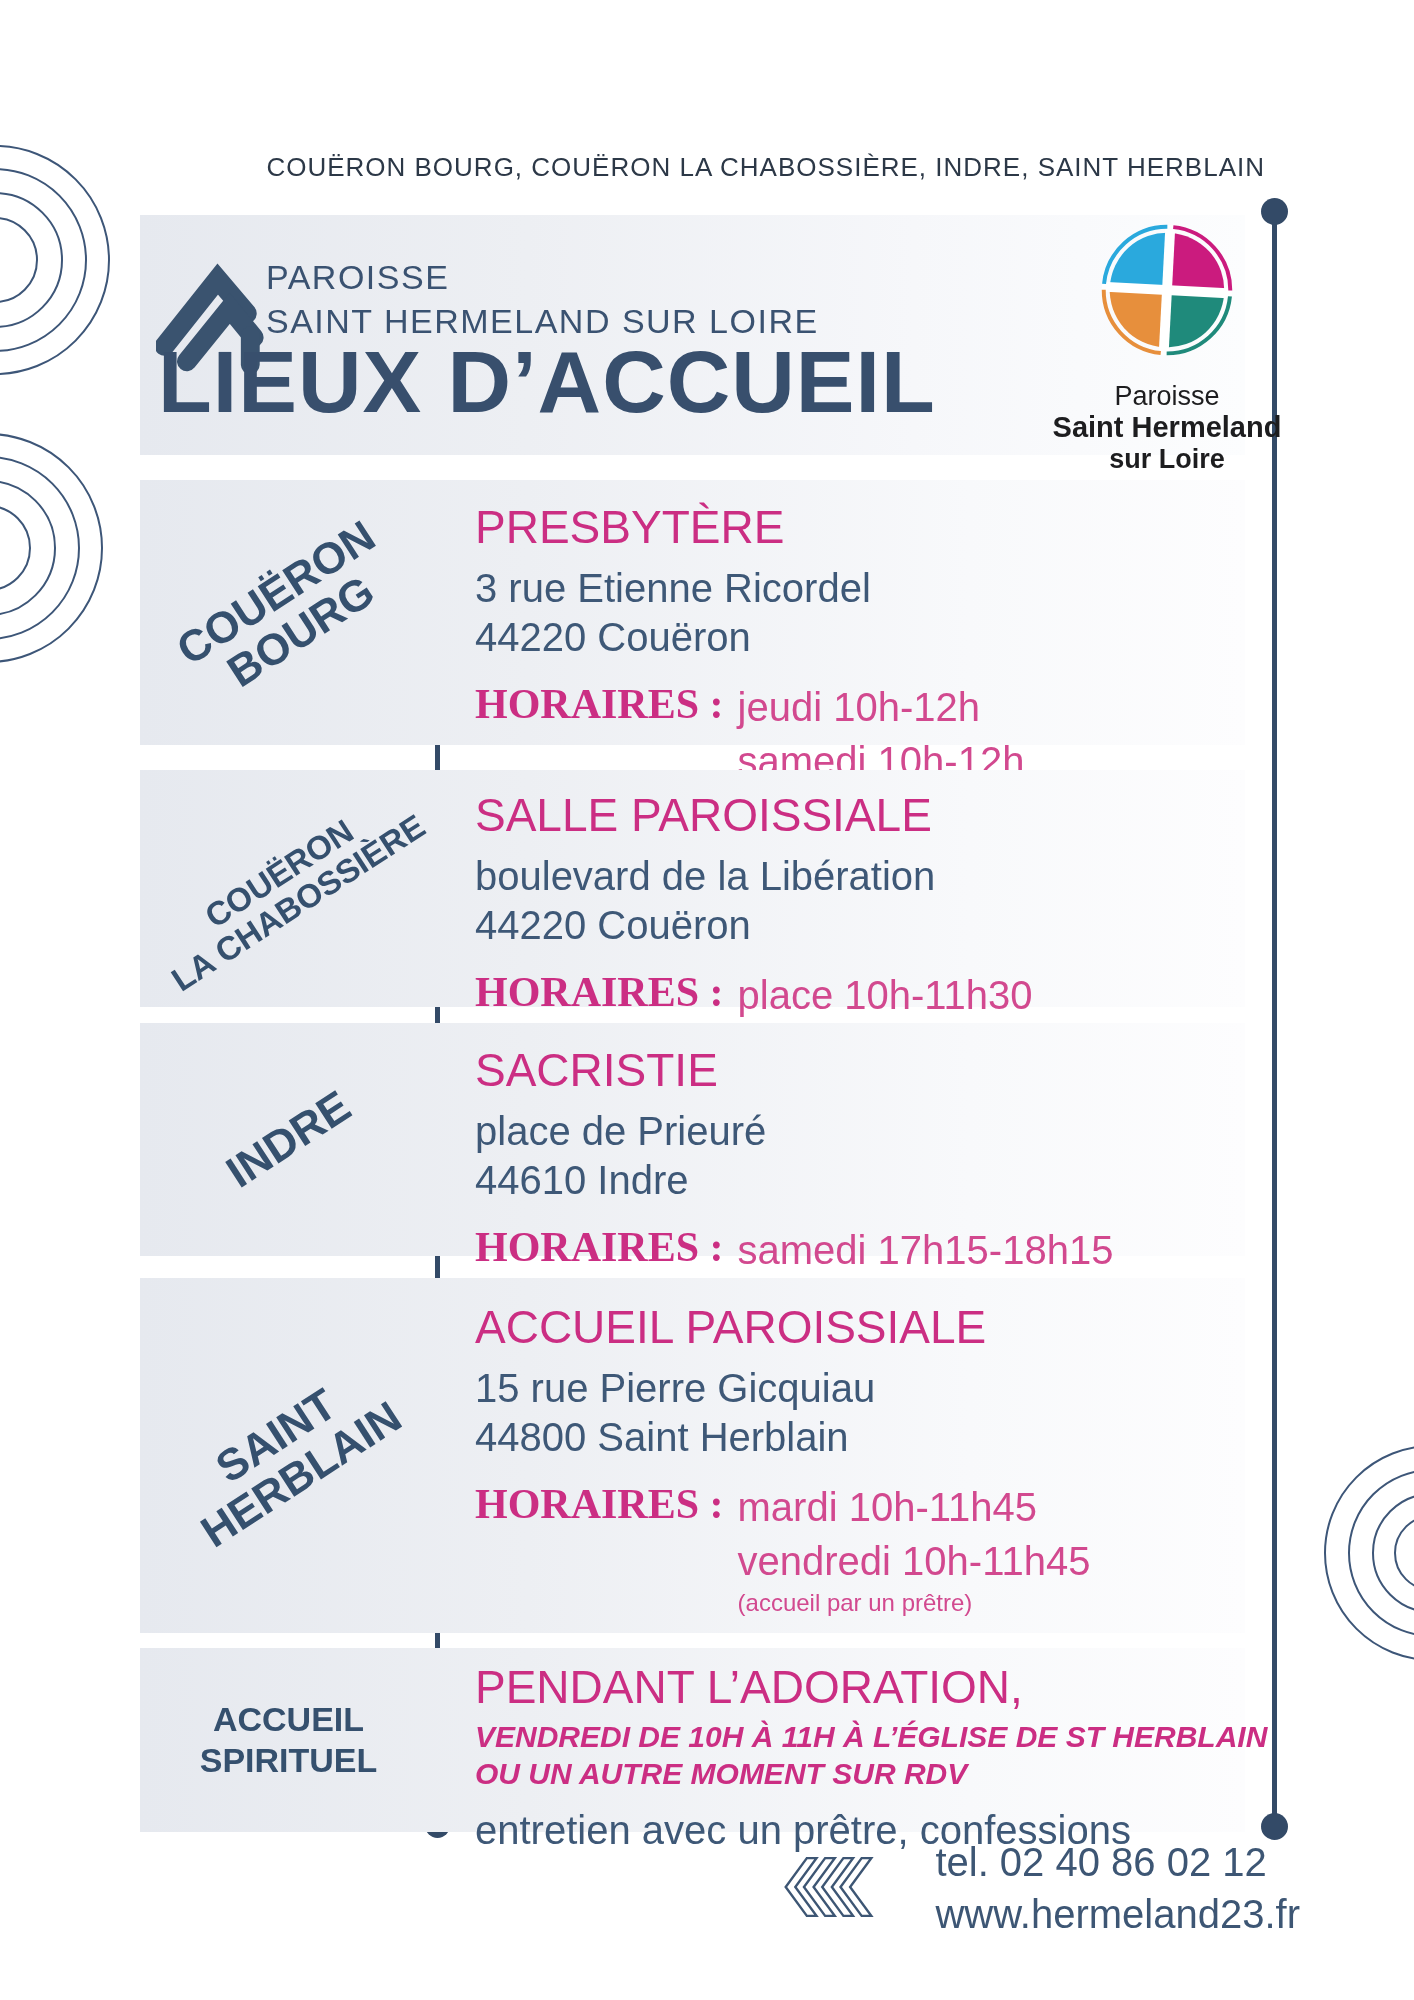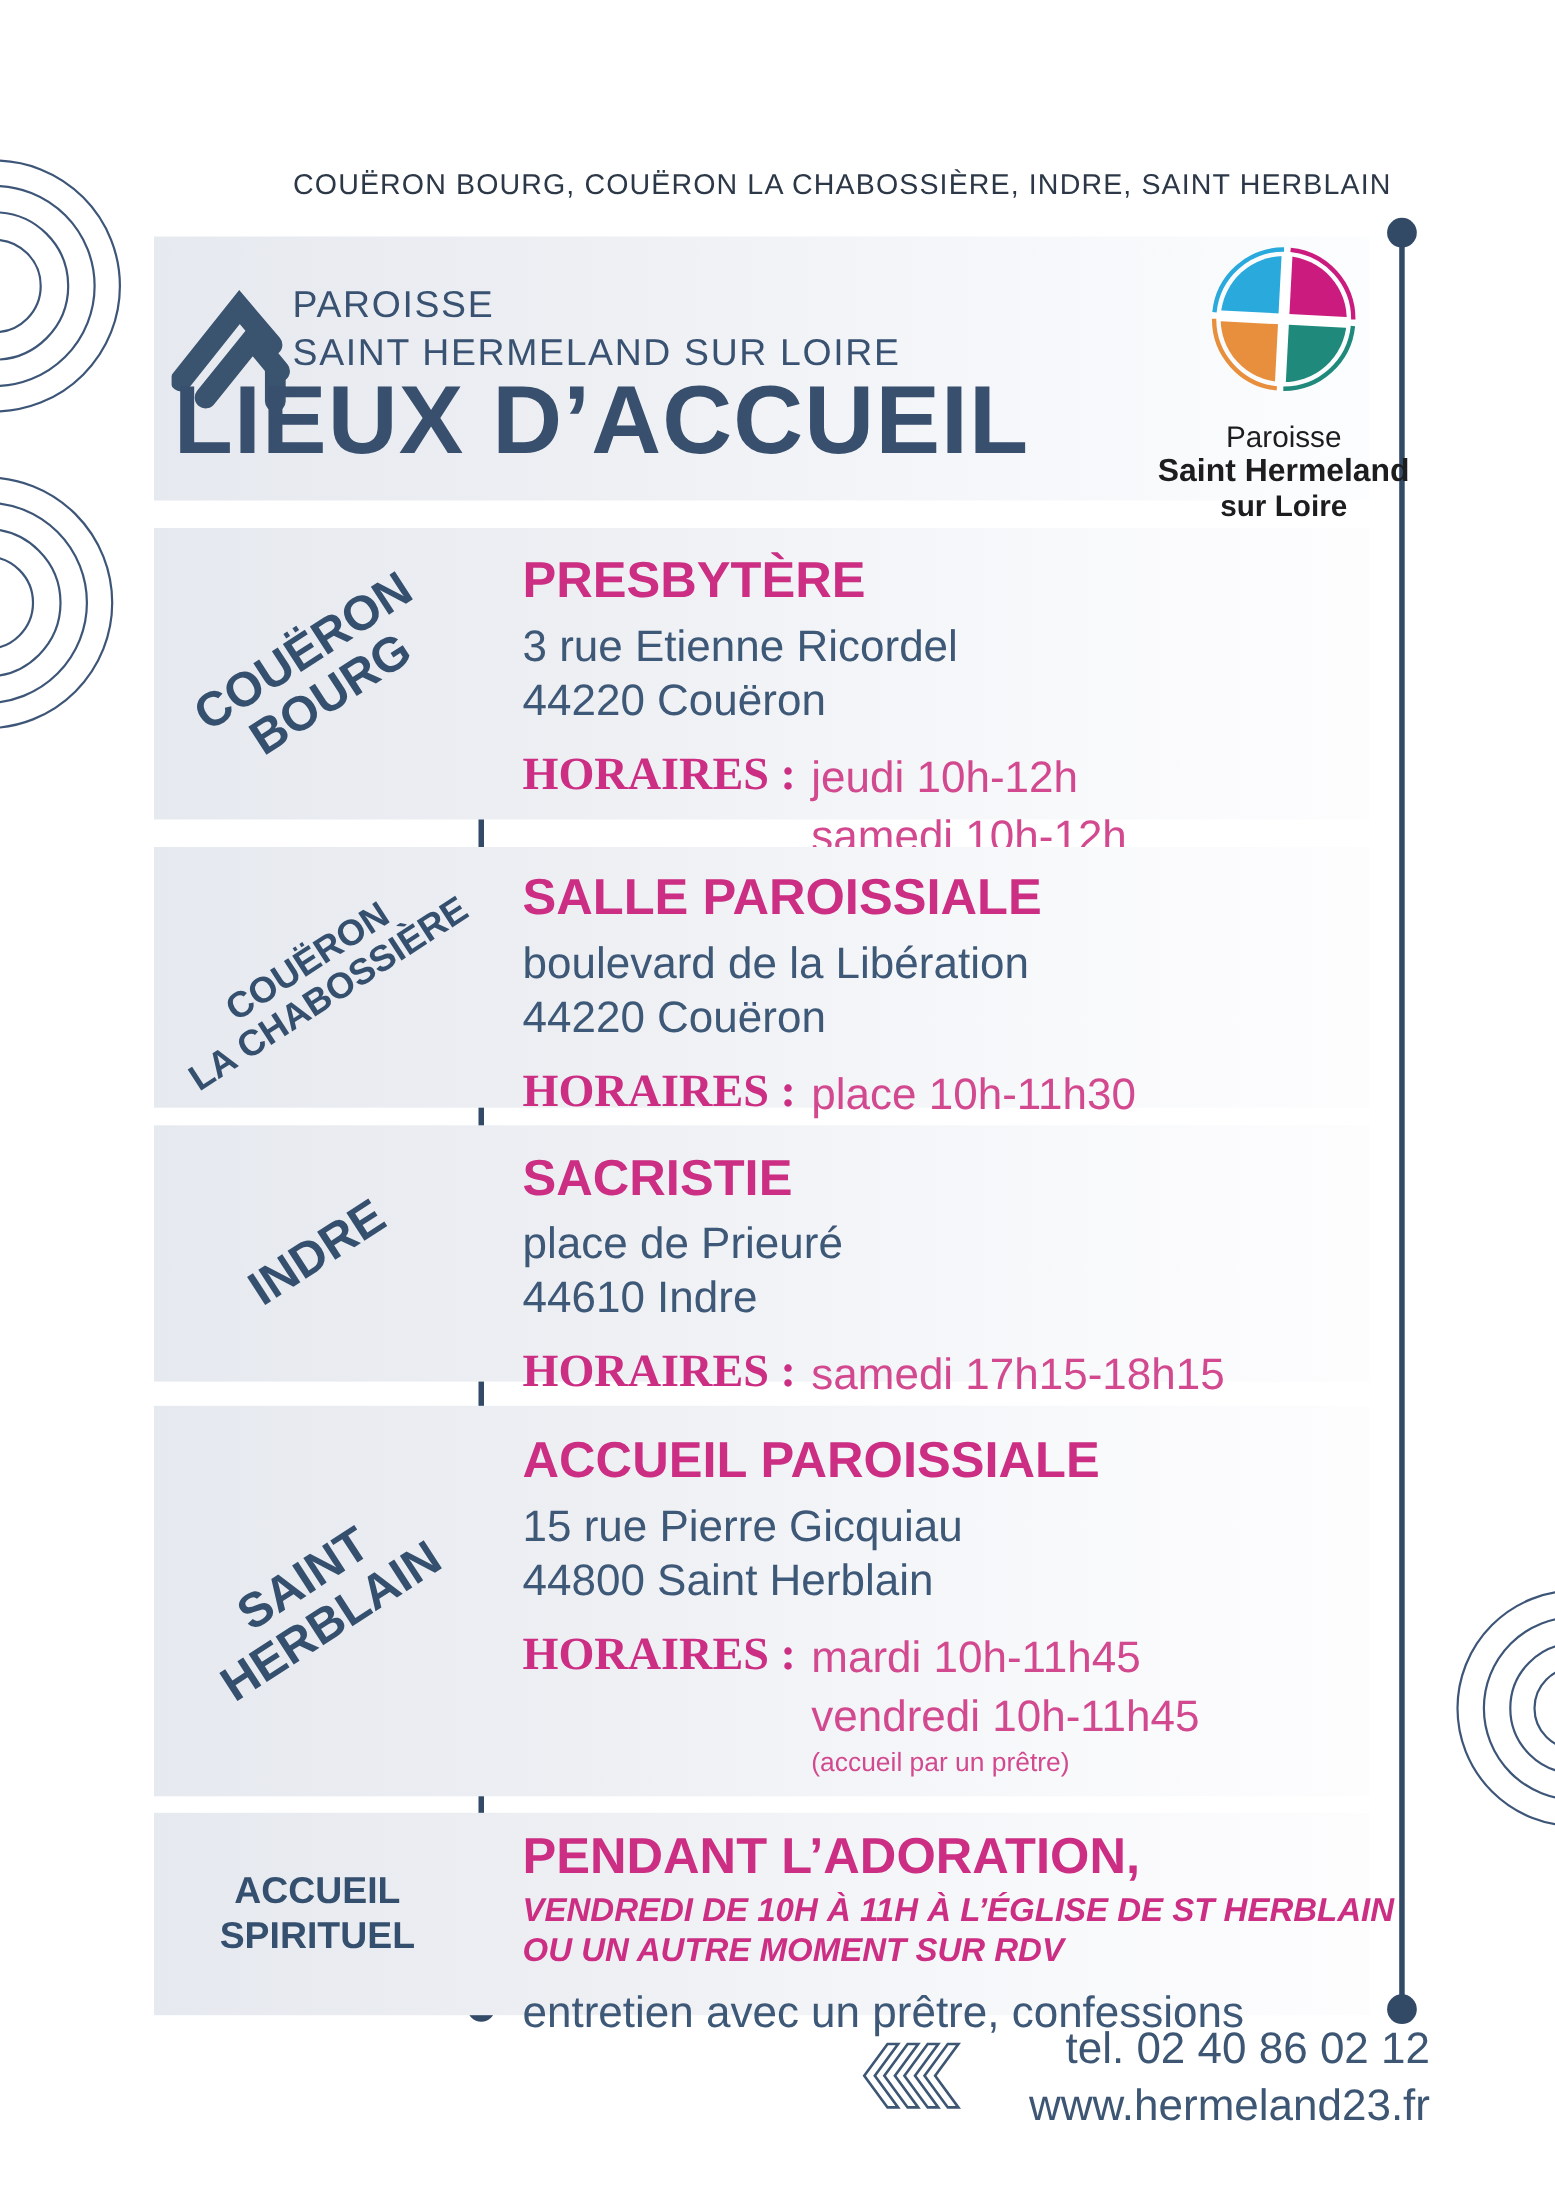--- a/index.html
+++ b/index.html
@@ -51,33 +51,33 @@
     display:flex;align-items:center;justify-content:center;
   }
   .row-label .lbl{
     font-weight:700;color:#35506e;text-align:center;line-height:1.05;
     transform:rotate(-33deg);white-space:nowrap;
   }
   .lbl-44{font-size:44px;}
   .lbl-33{font-size:33px;}
   .row-label .lbl.no-rot{transform:none;font-size:34px;line-height:1.2;}
   .row-content{position:absolute;left:335px;}
-  .venue{font-size:46px;font-weight:700;color:#cb2e83;margin:0 0 10px 0;white-space:nowrap;}
+  .venue{font-size:46px;font-weight:400;color:#cb2e83;margin:0 0 10px 0;white-space:nowrap;}
   .addr{font-size:40px;color:#3e5877;line-height:49px;white-space:nowrap;}
   .horaires{display:flex;align-items:flex-start;margin-top:18px;}
   .h-label{font-size:42px;font-weight:800;color:#cb2e83;margin-right:14px;white-space:nowrap;font-family:Liberation Serif, serif;}
   .times{font-size:40px;color:#d2498f;line-height:54px;white-space:nowrap;}
   .note{font-size:24px;color:#d2498f;line-height:30px;}
   .sub-bold{font-size:30px;font-weight:800;color:#cb2e83;line-height:37px;white-space:nowrap;font-style:italic;}
   .plain-line{font-size:40px;color:#3e5877;margin-top:16px;white-space:nowrap;}
 
   
   .footer-chevrons{position:absolute;left:778px;top:1852px;}
   .footer-text{
-    position:absolute;right:114px;top:1836px;text-align:right;
+    position:absolute;right:114px;top:1836px;
     font-size:40px;color:#3d5674;line-height:52px;white-space:nowrap;margin-left:29px;
   }
 </style>
 </head>
 <body>
 
 <div class="page">
 
   <div>
     <div class="ring" style="left:-120px;top:145px;width:230px;height:230px;"></div>

